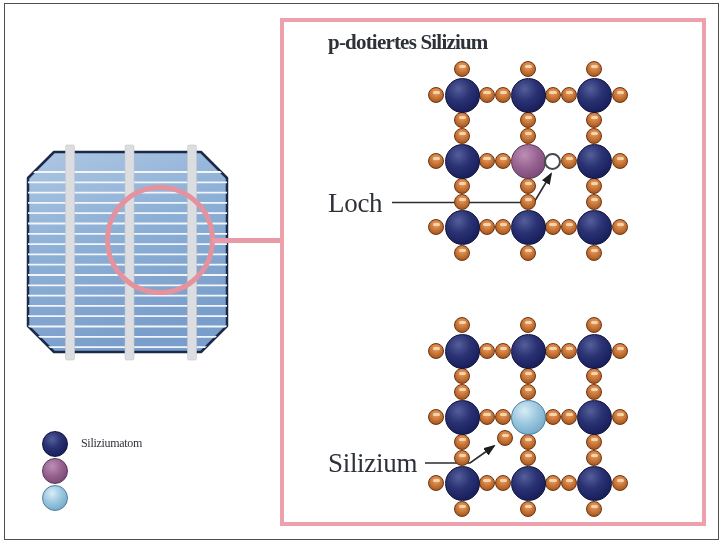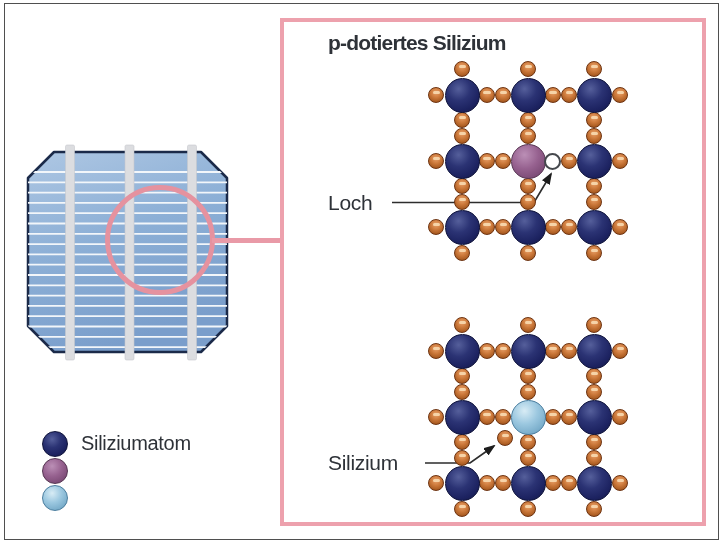--- a/index.html
+++ b/index.html
@@ -1,17 +1,17 @@
 <!DOCTYPE html>
 <html><head>
 <meta charset="utf-8">
 <style>
   html,body{margin:0;padding:0;background:#fff;}
   #page{position:relative;width:724px;height:546px;background:#fff;overflow:hidden;
-        font-family:Liberation Sans, sans-serif;}
+        font-family:Liberation Serif, serif;}
   #frame{position:absolute;left:4px;top:3px;right:5px;bottom:6px;
          border:1.5px solid #4f4f4f;pointer-events:none;z-index:0;}
 
   
   #panel{position:absolute;left:280px;top:18px;width:426px;height:508px;
          box-sizing:border-box;border:4px solid var(--panel-border,#eda1ad);z-index:1;}
 
   
   #connector{position:absolute;left:212px;top:238px;width:70px;height:4.5px;
              background:var(--connector-line,#e99aa7);z-index:1;}
@@ -19,21 +19,21 @@
   #cell-svg{position:absolute;left:18px;top:138px;width:268px;height:230px;z-index:1;}
 
   #arrow-layer{position:absolute;left:0;top:0;width:724px;height:546px;z-index:2;pointer-events:none;}
   #lattice-layer{position:absolute;left:0;top:0;width:724px;height:546px;z-index:3;pointer-events:none;}
 
   .title{position:absolute;z-index:4;font-weight:700;font-size:21px;line-height:25px;
          letter-spacing:-0.8px;color:var(--text,#2e3238);white-space:nowrap;}
   #p-title{left:328px;top:30px;}
   #n-title{left:328px;top:285px;}
 
-  .ann{position:absolute;z-index:4;font-size:21px;line-height:22px;letter-spacing:-0.3px;
+  .ann{position:absolute;z-index:4;font-size:27px;line-height:22px;letter-spacing:-0.3px;
        color:var(--text,#2e3238);white-space:nowrap;}
   #loch-label{left:328px;top:192px;}
   #elektron-label{left:328px;top:452px;}
 
   
   .atom{position:absolute;width:35px;height:35px;border-radius:50%;box-sizing:border-box;}
   .atom.silicon{background:radial-gradient(circle at 38% 30%, #555f9b 0%, #2b3374 38%, #1c2260 70%, #12173f 100%);
                 border:1px solid #0e123a;}
   .atom.boron{background:radial-gradient(circle at 38% 30%, #bb8fb6 0%, #96618f 45%, #7b4a75 80%, #663c61 100%);
               border:1px solid #563552;}
@@ -47,21 +47,21 @@
   .hole{position:absolute;width:17px;height:17px;border-radius:50%;box-sizing:border-box;
         background:#fff;border:2px solid #45484d;}
 
   
   #legend{position:absolute;left:0;top:0;z-index:2;}
   .legend-row{position:absolute;left:42px;display:flex;align-items:center;height:27px;}
   .sphere{width:26px;height:26px;border-radius:50%;box-sizing:border-box;flex:0 0 auto;}
   .sphere.silicon{background:radial-gradient(circle at 38% 30%, #555f9b 0%, #2b3374 38%, #1c2260 70%, #12173f 100%);border:1px solid #0e123a;}
   .sphere.boron{background:radial-gradient(circle at 38% 30%, #bb8fb6 0%, #96618f 45%, #7b4a75 80%, #663c61 100%);border:1px solid #563552;}
   .sphere.phosphorus{background:radial-gradient(circle at 38% 30%, #d8ecf5 0%, #9cc8e0 42%, #7db0cd 72%, #5d93b4 100%);border:1px solid #4a7d9e;}
-  .legend-label{margin-left:13px;font-size:20px;letter-spacing:-0.3px;color:var(--text,#2e3238);white-space:nowrap;}
+  .legend-label{margin-left:13px;font-size:12px;letter-spacing:-0.3px;color:var(--text,#2e3238);white-space:nowrap;}
 </style>
 </head>
 <body>
 
 <div id="page" style="--panel-border: #eda1ad; --magnifier-ring: #e5929f; --connector-line: #e99aa7; --electron: #c9702f; --silicon-atom: #232a68; --boron-atom: #96618f; --phosphorus-atom: #8ec2dc; --cell-fill-light: #aec7e3; --cell-fill-dark: #7a9ecb; --cell-outline: #1b2a49; --busbar: #dcdde0; --text: #2e3238; --arrow: #2d2d2d;">
   <div id="frame"></div>
 
   <svg id="cell-svg" viewBox="18 138 268 230">
     <defs>
       <linearGradient id="cg" x1="0" y1="0" x2="0.35" y2="1">

